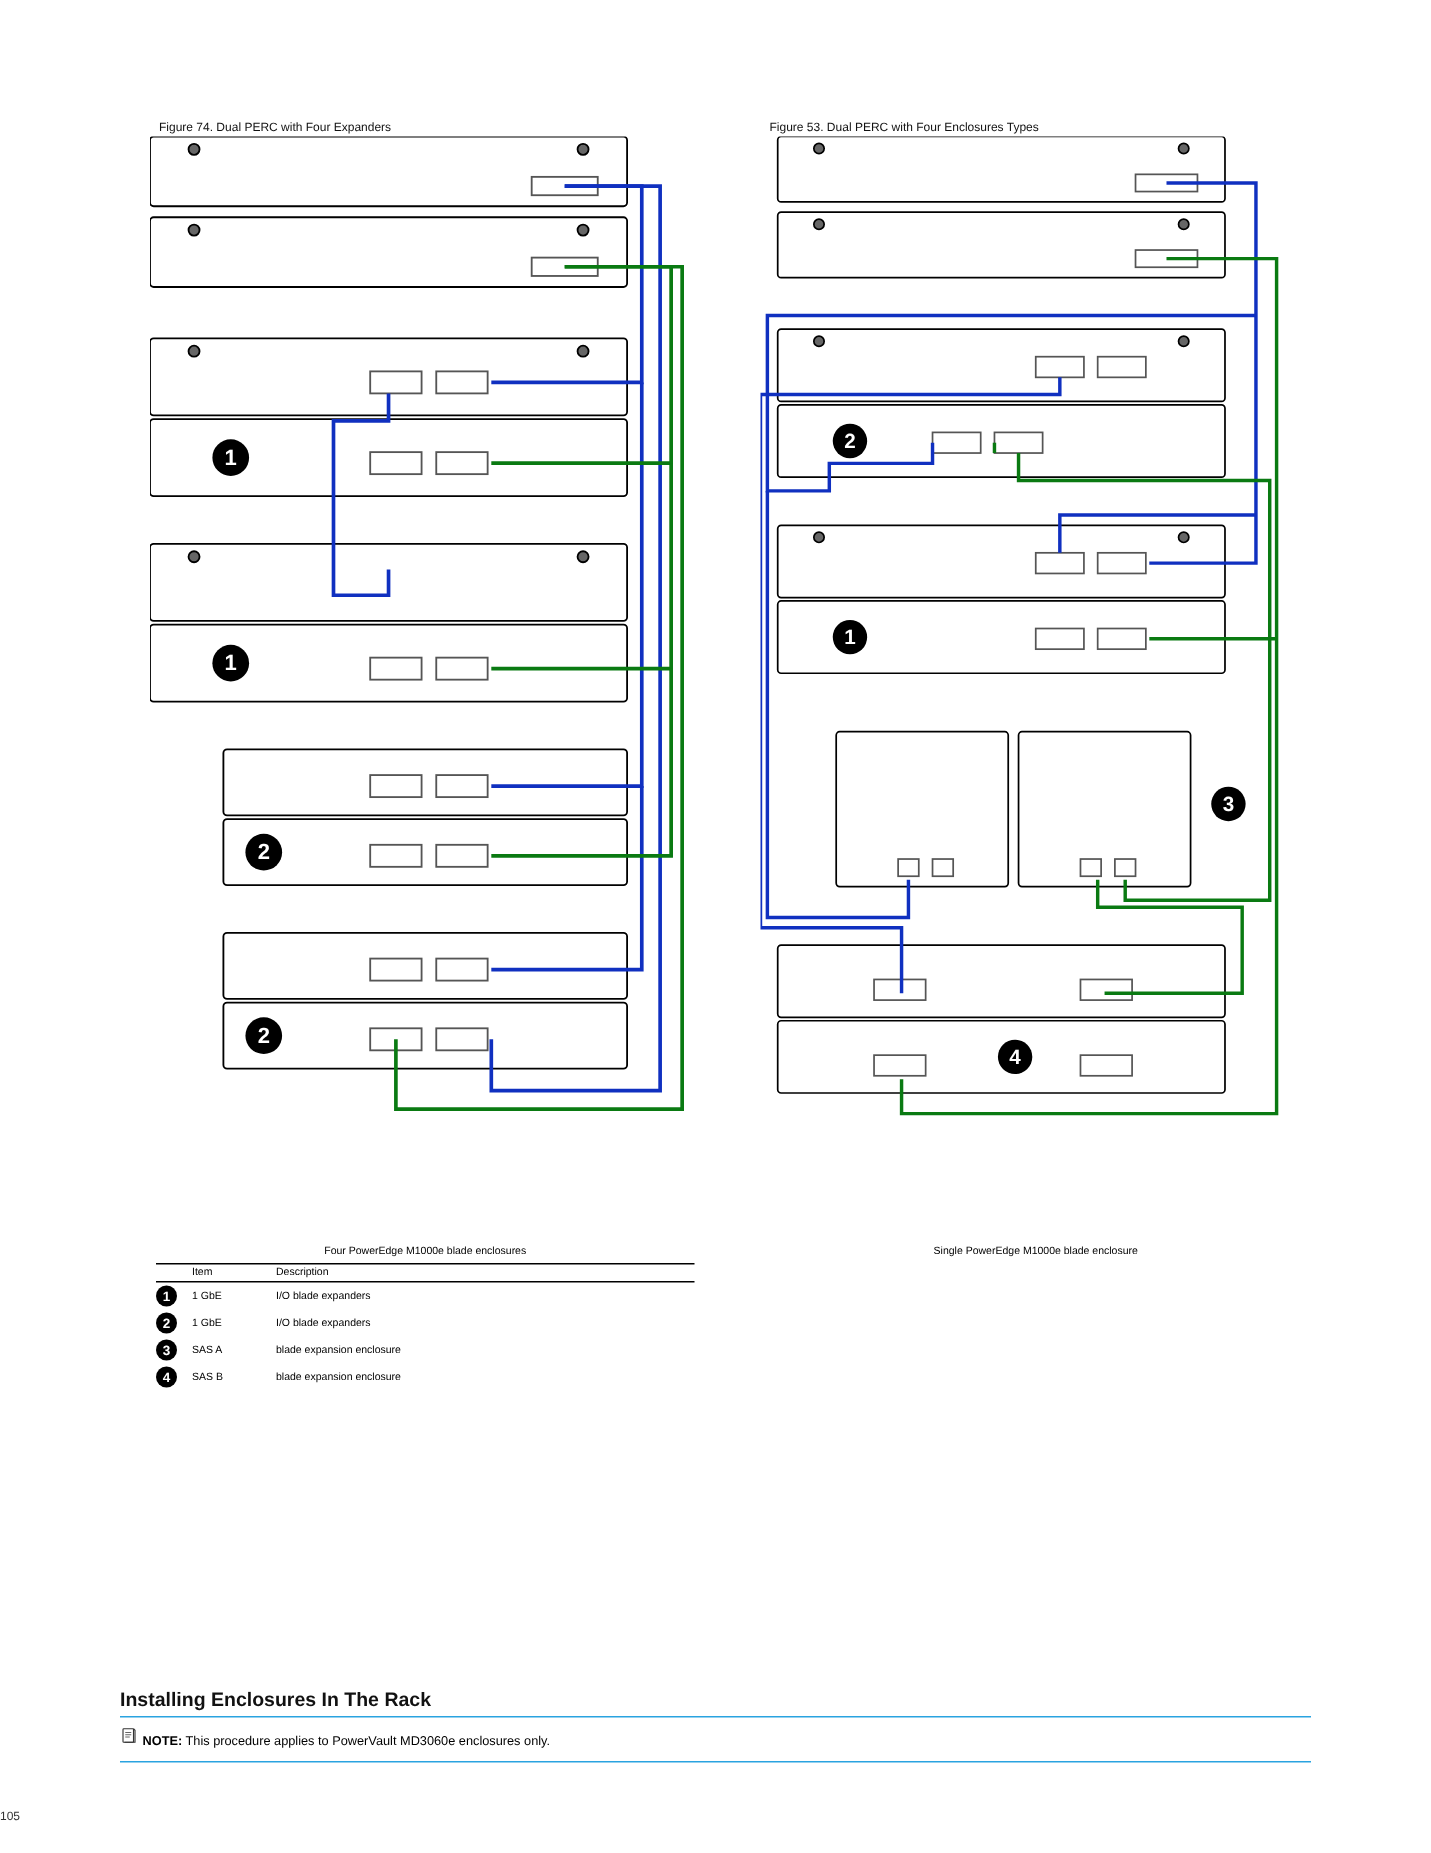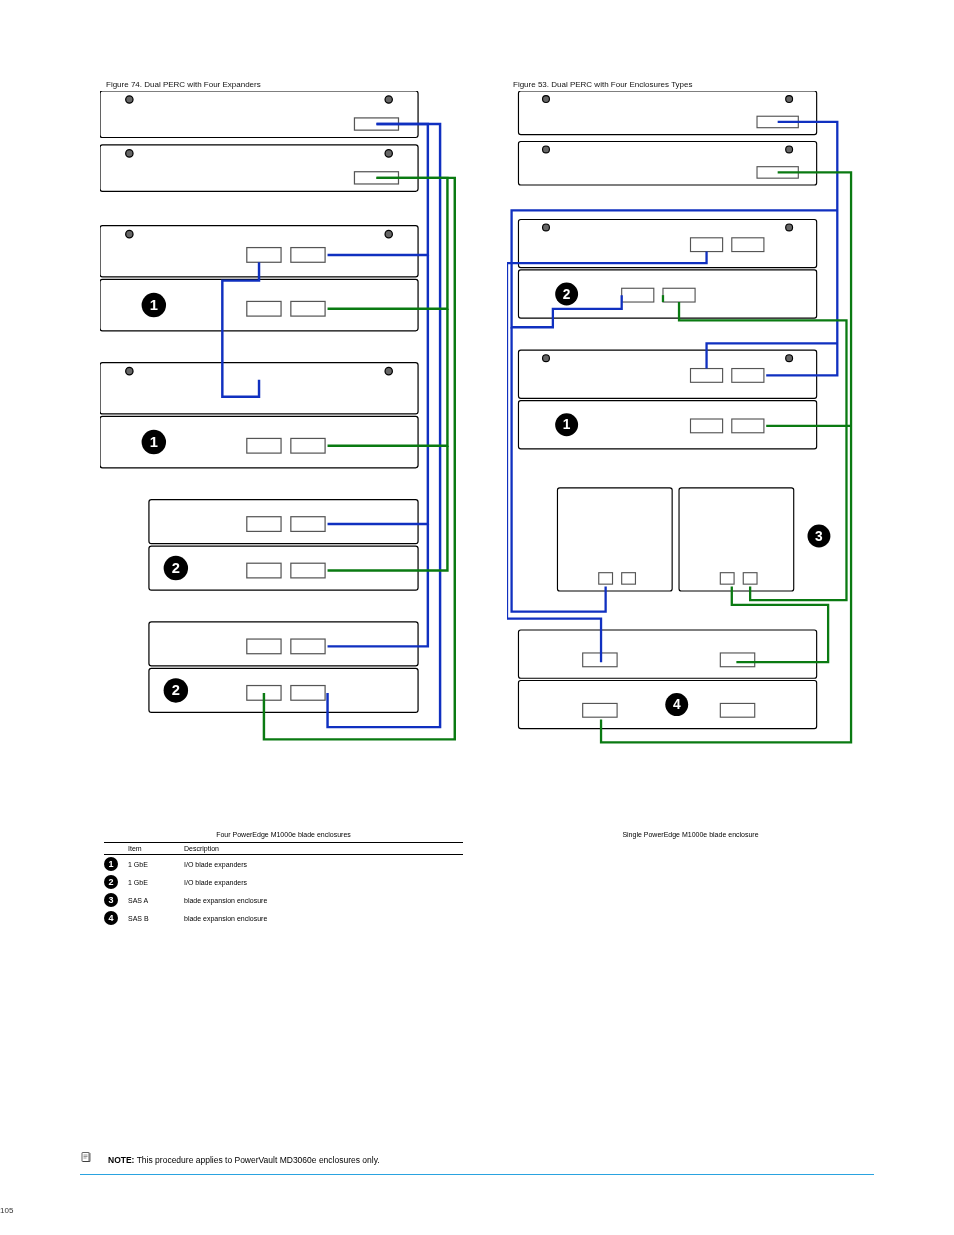--- a/index.html
+++ b/index.html
@@ -54,21 +54,21 @@
     position: absolute;
     left: 80px; right: 80px;
     bottom: 60px;
   }
   .bottom h3 {
     font-size: 13px; font-weight: bold; color: #111;
     border-bottom: 1px solid #2aa3e0;
     padding-bottom: 4px; margin: 18px 0 6px 0;
   }
   .bottom p { font-size: 8.5px; margin: 4px 0 0 0; line-height: 1.35; }
-  .note { display: flex; align-items: flex-start; gap: 16px; border-bottom: 1px solid #2aa3e0; padding-bottom: 8px; }
+  .note { display: flex; align-items: flex-start; gap: 3px; border-bottom: 1px solid #2aa3e0; padding-bottom: 8px; }
   .note-icon { width: 12px; height: 12px; flex: none; }
   .pagenum { position: absolute; bottom: 20px; left: 0; right: 0; font-size: 8px; color: #333; }
 </style>
 </head>
 <body>
 
 <div class="page">
 
   <div class="columns">
 
@@ -260,20 +260,21 @@
           <path d="M196 432 L196 448 L280 448 L280 498 L200 498"></path>
           <path d="M136 184 L136 178"></path>
         </g>
       </svg>
 
       <div class="caption">Single PowerEdge M1000e blade enclosure</div>
     </div>
   </div>
 
   <div class="bottom">
+    <h3>Installing Enclosures In The Rack</h3>
     <div class="note">
       <svg class="note-icon" viewBox="0 0 24 24">
         <rect x="4" y="3" width="14" height="18" rx="1" fill="none" stroke="#333" stroke-width="1.5"></rect>
         <path d="M18 3 L20 5 L20 21 L6 21" fill="none" stroke="#333" stroke-width="1.5"></path>
         <line x1="7" y1="8" x2="15" y2="8" stroke="#333" stroke-width="1"></line>
         <line x1="7" y1="11" x2="15" y2="11" stroke="#333" stroke-width="1"></line>
         <line x1="7" y1="14" x2="13" y2="14" stroke="#333" stroke-width="1"></line>
       </svg>
       <p>
         <b>NOTE:</b>

